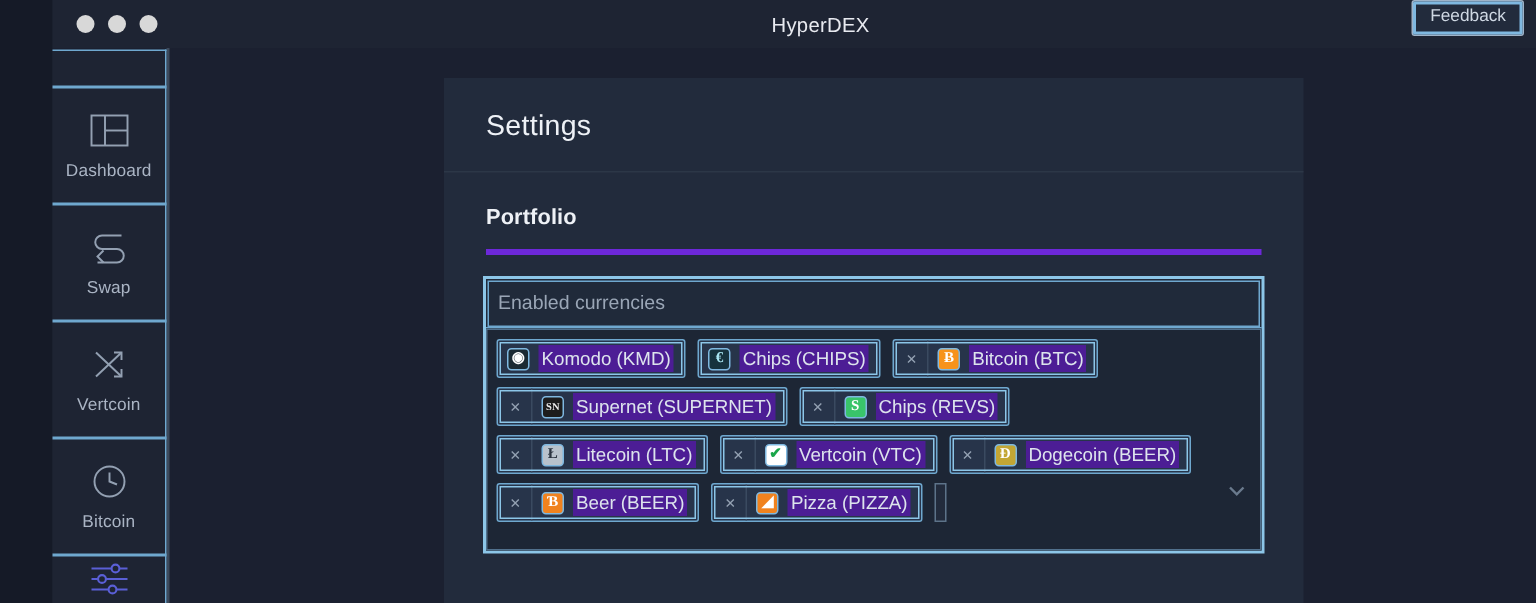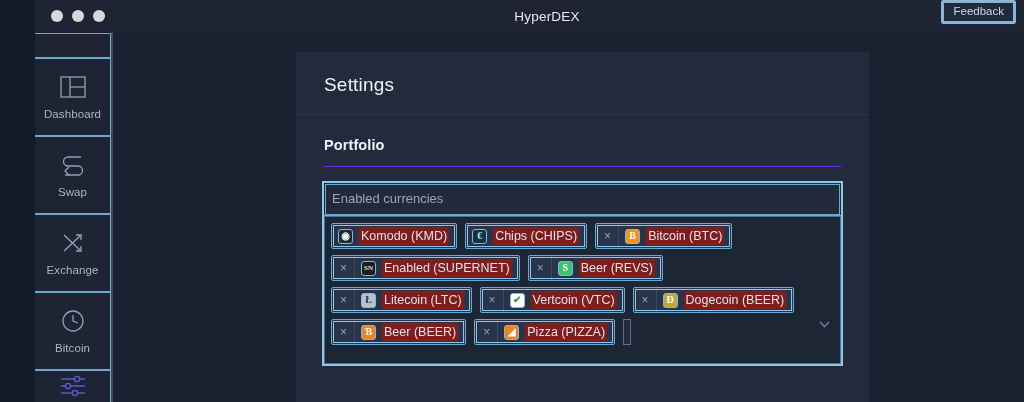--- a/index.html
+++ b/index.html
@@ -145,21 +145,21 @@
     font-weight: 400;
     letter-spacing: .2px;
   }
   .card-body { padding: 22px 28px 24px; }
   .section-title {
     color: #eef1f6;
     font-size: 14.5px;
     font-weight: 700;
     letter-spacing: .1px;
     padding-bottom: 13px;
-    border-bottom: 1px solid #6d28d9;
+    border-bottom: 4px solid #6d28d9;
     margin-bottom: 16px;
   }
 
   
   .ms-wrap {
     outline: 2px solid #8cc6e8;
     outline-offset: 0;
     background: #1d2635;
   }
   .ms-label {
@@ -225,21 +225,21 @@
     font-family: "Liberation Serif", serif;
     color: #fff;
     flex: 0 0 auto;
     line-height: 1;
     border: 1px solid #7fb8e0;
   }
   .chip .name {
     color: #dde4ed;
     font-size: 12.5px;
     white-space: nowrap;
-    background: #7f1d1d;
+    background: #4c1d95;
     padding: 1px 2px;
     line-height: 1.35;
   }
   .ms-caret {
     position: absolute;
     right: 10px; top: 104px;
     width: 11px; height: 7px;
     pointer-events: auto;
     cursor: pointer;
   }
@@ -332,21 +332,21 @@
 
     <div class="side-slot side-item">
       <span class="ico">
         <svg width="26" height="22" viewBox="0 0 26 22" fill="none" stroke="#93a0b2" stroke-width="1.3">
           <line x1="4" y1="3" x2="21" y2="19"></line>
             <line x1="21" y1="3" x2="4" y2="19"></line>
           <polyline points="16,3 21,3 21,8"></polyline>
             <polyline points="16,19 21,19 21,14"></polyline>
         </svg>
       </span>
-      <span class="lbl">Exchange</span>
+      <span class="lbl">Vertcoin</span>
     </div>
 
     <div class="side-slot side-item">
       <span class="ico">
         <svg width="24" height="24" viewBox="0 0 24 24" fill="none" stroke="#93a0b2" stroke-width="1.3">
           <circle cx="12" cy="12" r="10"></circle>
             <polyline points="12,6 12,12 17,14"></polyline>
         </svg>
       </span>
       <span class="lbl">Bitcoin</span>
@@ -398,28 +398,28 @@
                   <span class="x">×</span>
                   <span class="coin">
                     <span class="coin-ico" style="background: rgb(247, 147, 26); color: rgb(255, 255, 255);">Ƀ</span>
                     <span class="name">Bitcoin (BTC)</span>
                   </span>
                 </div>
                 <div class="chip">
                   <span class="x">×</span>
                   <span class="coin">
                     <span class="coin-ico" style="background: rgb(29, 29, 29); color: rgb(240, 240, 240); font-size: 7px;">SN</span>
-                    <span class="name">Enabled (SUPERNET)</span>
+                    <span class="name">Supernet (SUPERNET)</span>
                   </span>
                 </div>
                 <div class="chip">
                   <span class="x">×</span>
                   <span class="coin">
                     <span class="coin-ico" style="background: rgb(57, 196, 106); color: rgb(255, 255, 255);">S</span>
-                    <span class="name">Beer (REVS)</span>
+                    <span class="name">Chips (REVS)</span>
                   </span>
                 </div>
                 <div class="chip">
                   <span class="x">×</span>
                   <span class="coin">
                     <span class="coin-ico" style="background: rgb(184, 194, 204); color: rgb(43, 52, 64);">Ł</span>
                     <span class="name">Litecoin (LTC)</span>
                   </span>
                 </div>
                 <div class="chip">

